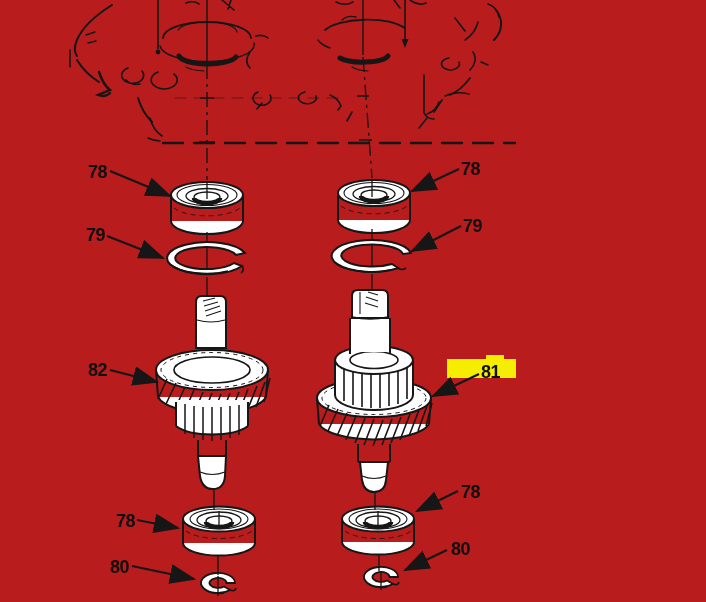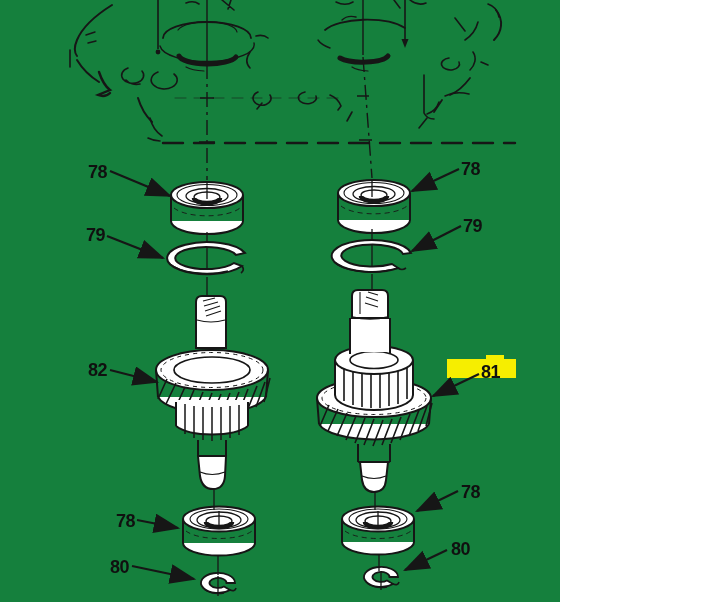--- a/index.html
+++ b/index.html
@@ -1,16 +1,16 @@
 <!DOCTYPE html>
 <html><head>
 <meta charset="utf-8">
 <style>
   html,body{margin:0;padding:0;background:#ffffff;}
-  .page{position:relative;width:560px;height:602px;background:#15803d;overflow:hidden;
+  .page{position:relative;width:706px;height:602px;background:#b91c1c;overflow:hidden;
         font-family:"Liberation Sans",sans-serif;}
   svg{display:block;}
   .callout-text{font-family:"Liberation Sans",sans-serif;font-weight:700;font-size:18px;
                 letter-spacing:-0.5px;fill:#101010;}
   .ln{stroke:#161616;fill:none;}
   .fw{fill:#ffffff;stroke:#161616;}
 </style>
 </head>
 <body>
 

